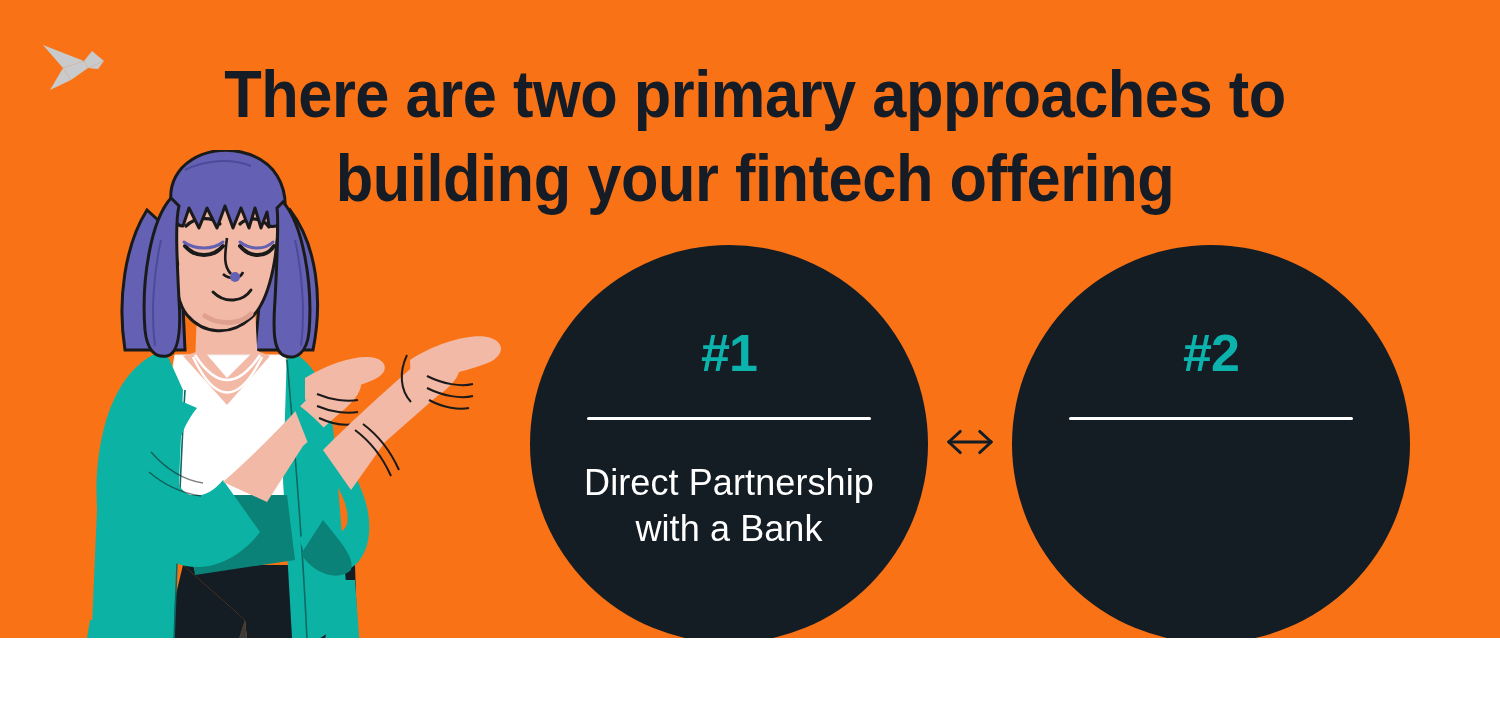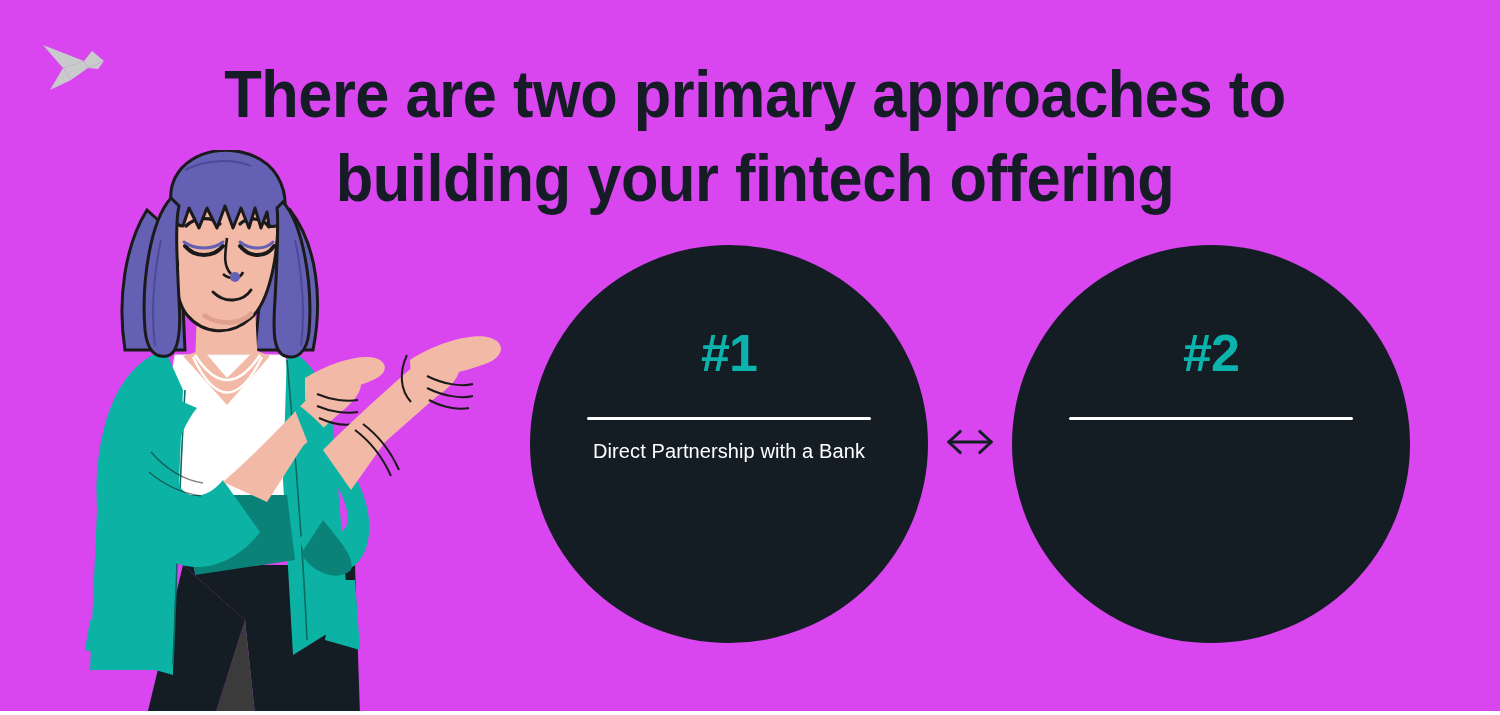--- a/index.html
+++ b/index.html
@@ -8,22 +8,22 @@
     padding: 0;
     background: #ffffff;
   }
   body {
     font-family: "Liberation Sans", sans-serif;
   }
 
   .slide {
     position: relative;
     width: 1500px;
-    height: 711px;
-    background: #d946ef;
+    height: 638px;
+    background: #f97316;
     overflow: hidden;
   }
 
   
   .logo {
     position: absolute;
     left: 26px;
     top: 28px;
     width: 96px;
     height: 68px;
@@ -82,24 +82,24 @@
     height: 3px;
     background: #ffffff;
     margin-top: 36px;
     border-radius: 2px;
   }
 
   .circle-label {
     color: #ffffff;
     font-family: "Liberation Sans", sans-serif;
     font-weight: 400;
-    font-size: 20px;
+    font-size: 36px;
     line-height: 46px;
     text-align: center;
-    margin-top: 8px;
+    margin-top: 40px;
     width: 310px;
     letter-spacing: 0.1px;
   }
 
   
   .arrow {
     position: absolute;
     left: 928px;
     top: 412px;
     width: 84px;

